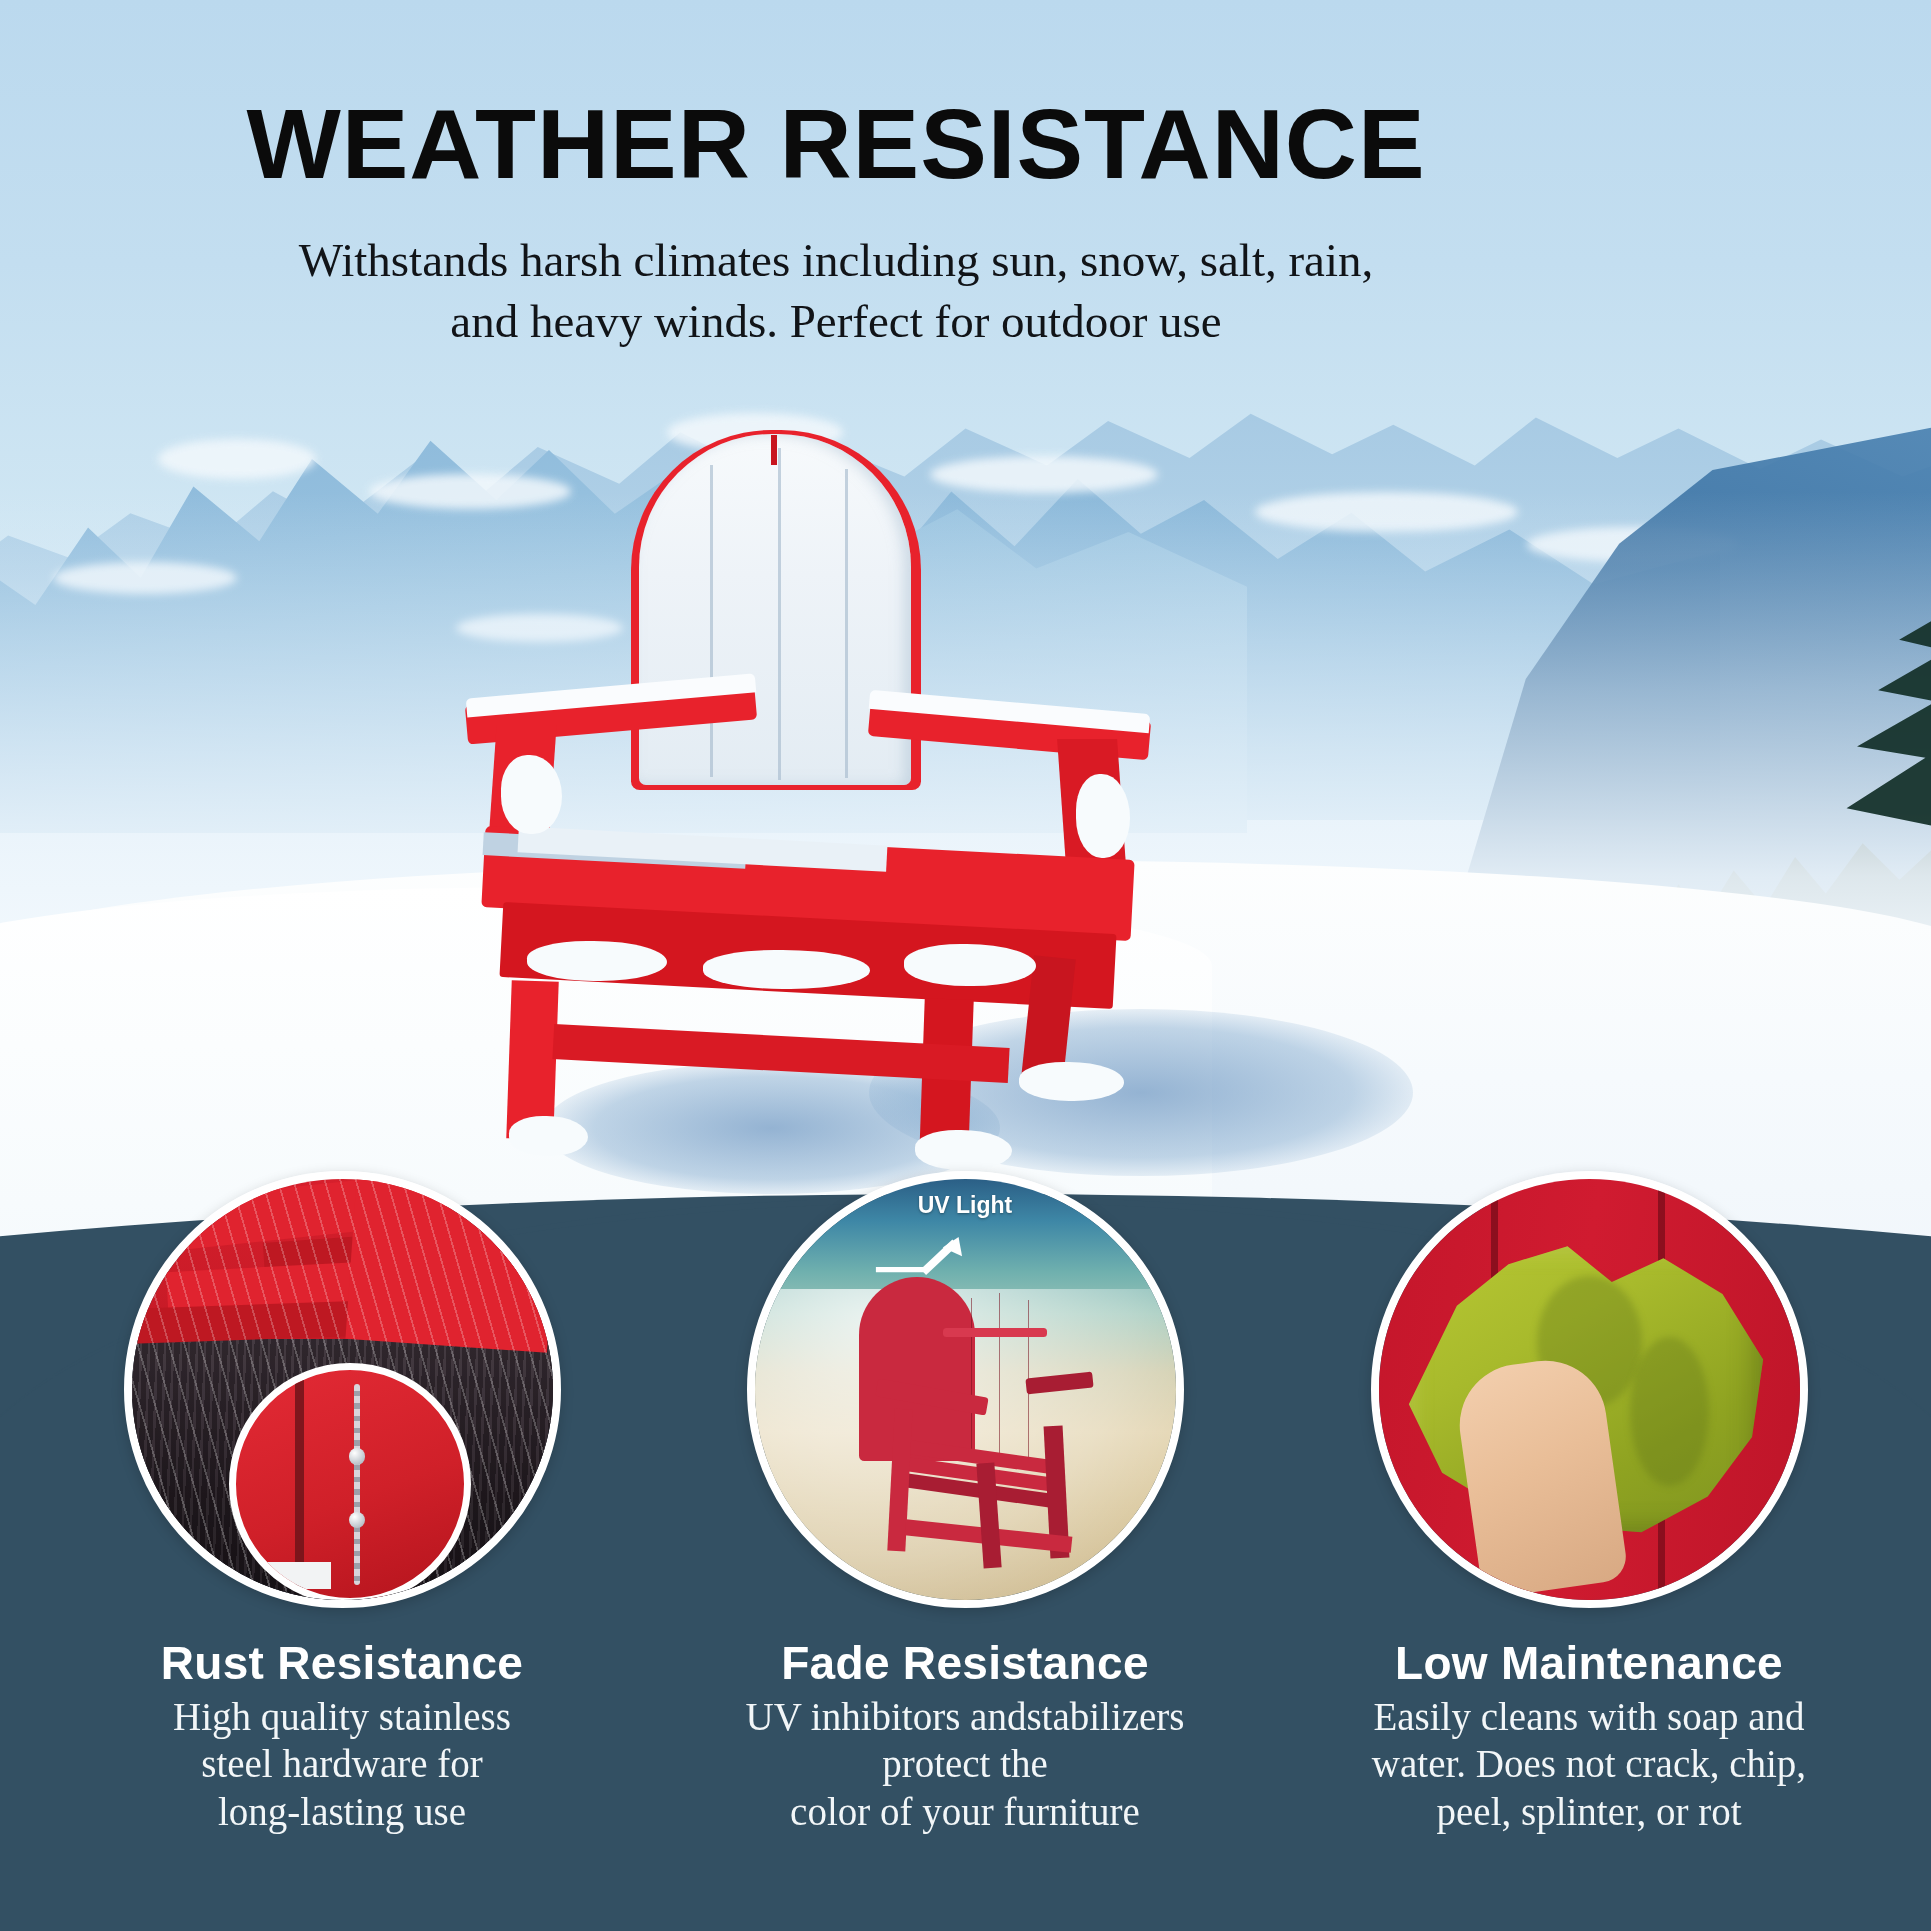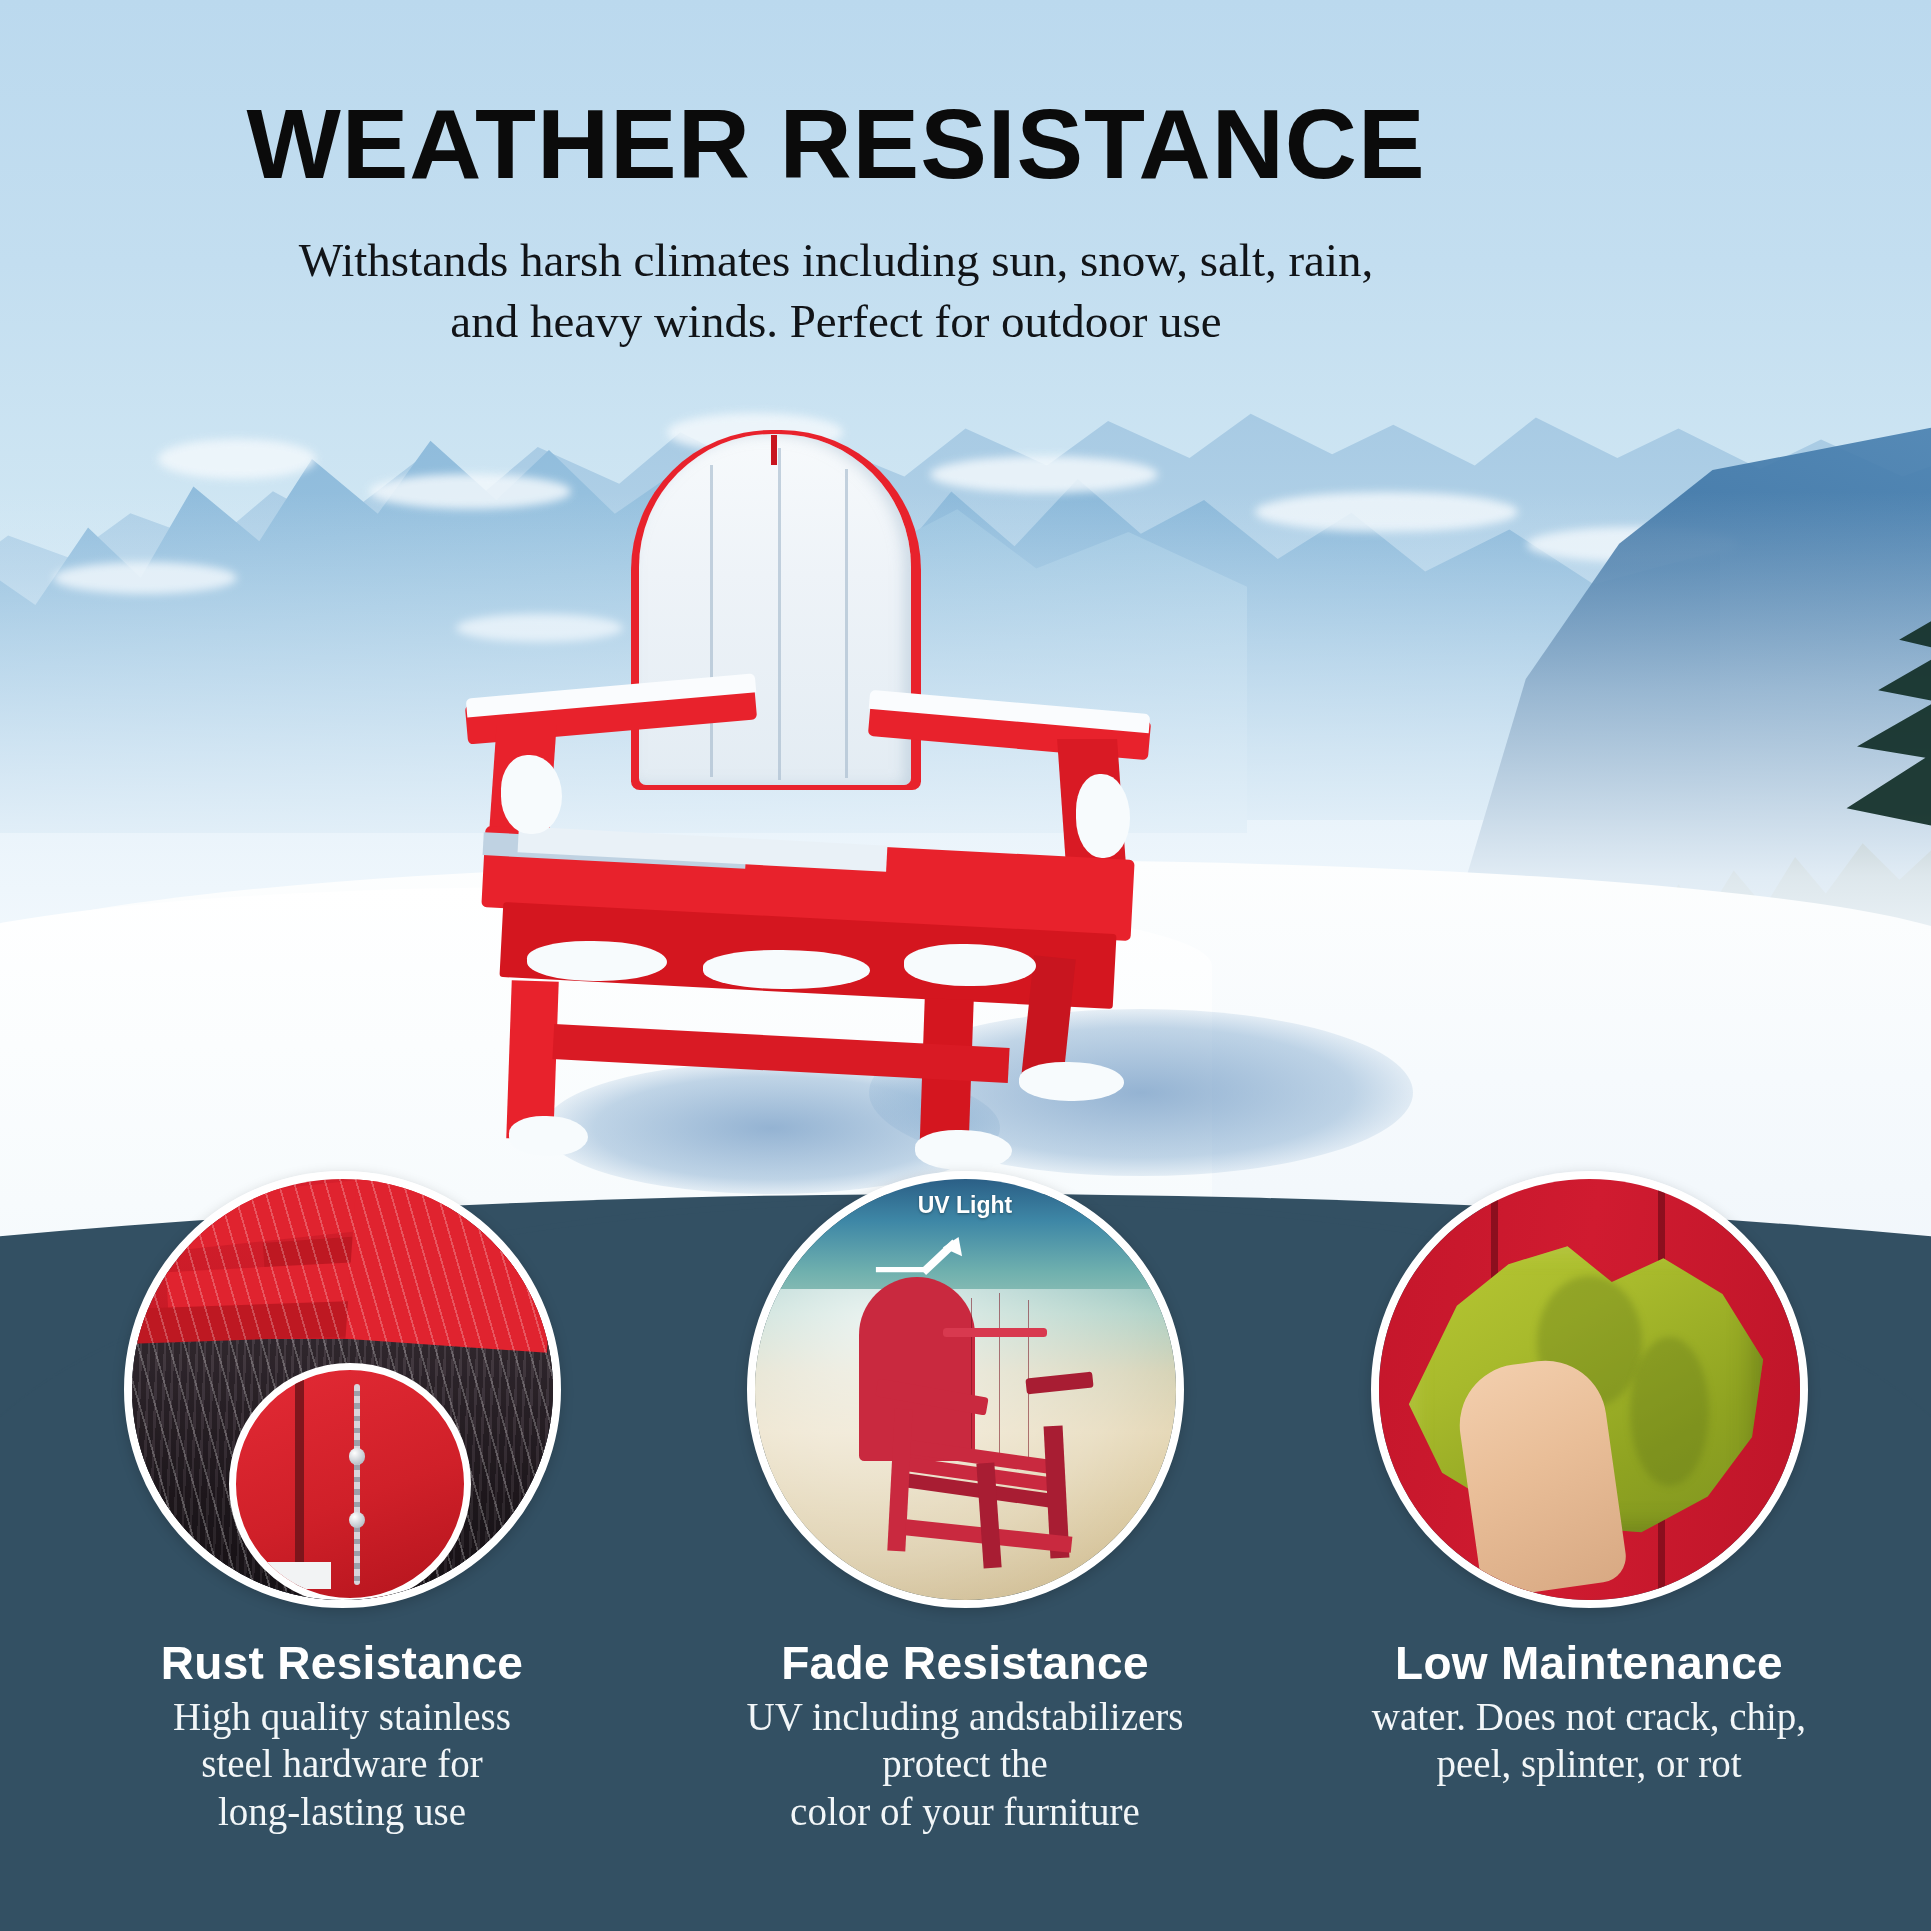--- a/index.html
+++ b/index.html
@@ -411,39 +411,40 @@
           <div class="c2p" style="left:39px;top:190px;width:158px;height:14px;transform:rotate(8deg);"></div>
           <div class="c2p dk" style="left:44px;top:207px;width:158px;height:14px;transform:rotate(8deg);"></div>
           <div class="c2p" style="left:32px;top:132px;width:17.6px;height:142px;transform:rotate(3deg);"></div>
           <div class="c2p dk" style="left:188px;top:149px;width:19.3px;height:132px;transform:rotate(-3deg);"></div>
           <div class="c2p" style="left:46px;top:251px;width:167px;height:16px;transform:rotate(6deg);"></div>
           <div class="c2p dk" style="left:121px;top:186px;width:17.6px;height:105px;transform:rotate(-4deg);"></div>
         </div>
       </div>
       <h3 class="f-title">Fade Resistance</h3>
       <p class="f-desc">
-        <span>UV including andstabilizers</span>
+        <span>UV inhibitors andstabilizers</span>
         <span>protect the</span>
         <span>color of your furniture</span>
       </p>
     </div>
 
     <div class="col col-3">
       <div class="circle">
         <div class="c3-bg"></div>
         <div class="c3-gap" style="left:112px;"></div>
         <div class="c3-gap" style="left:279px;"></div>
         <div class="c3-screw" style="left:230px;top:348px;"></div>
         <div class="c3-cloth"></div>
         <div class="c3-fold" style="left:158px;top:97px;width:105px;height:132px;"></div>
         <div class="c3-fold" style="left:251px;top:158px;width:79px;height:149px;"></div>
         <div class="c3-hand"></div>
       </div>
       <h3 class="f-title">Low Maintenance</h3>
       <p class="f-desc">
+        <span>Easily cleans with soap and</span>
         <span>water. Does not crack, chip,</span>
         <span>peel, splinter, or rot</span>
       </p>
     </div>
 
   </div>
 </div>
 
 
 </body></html>

